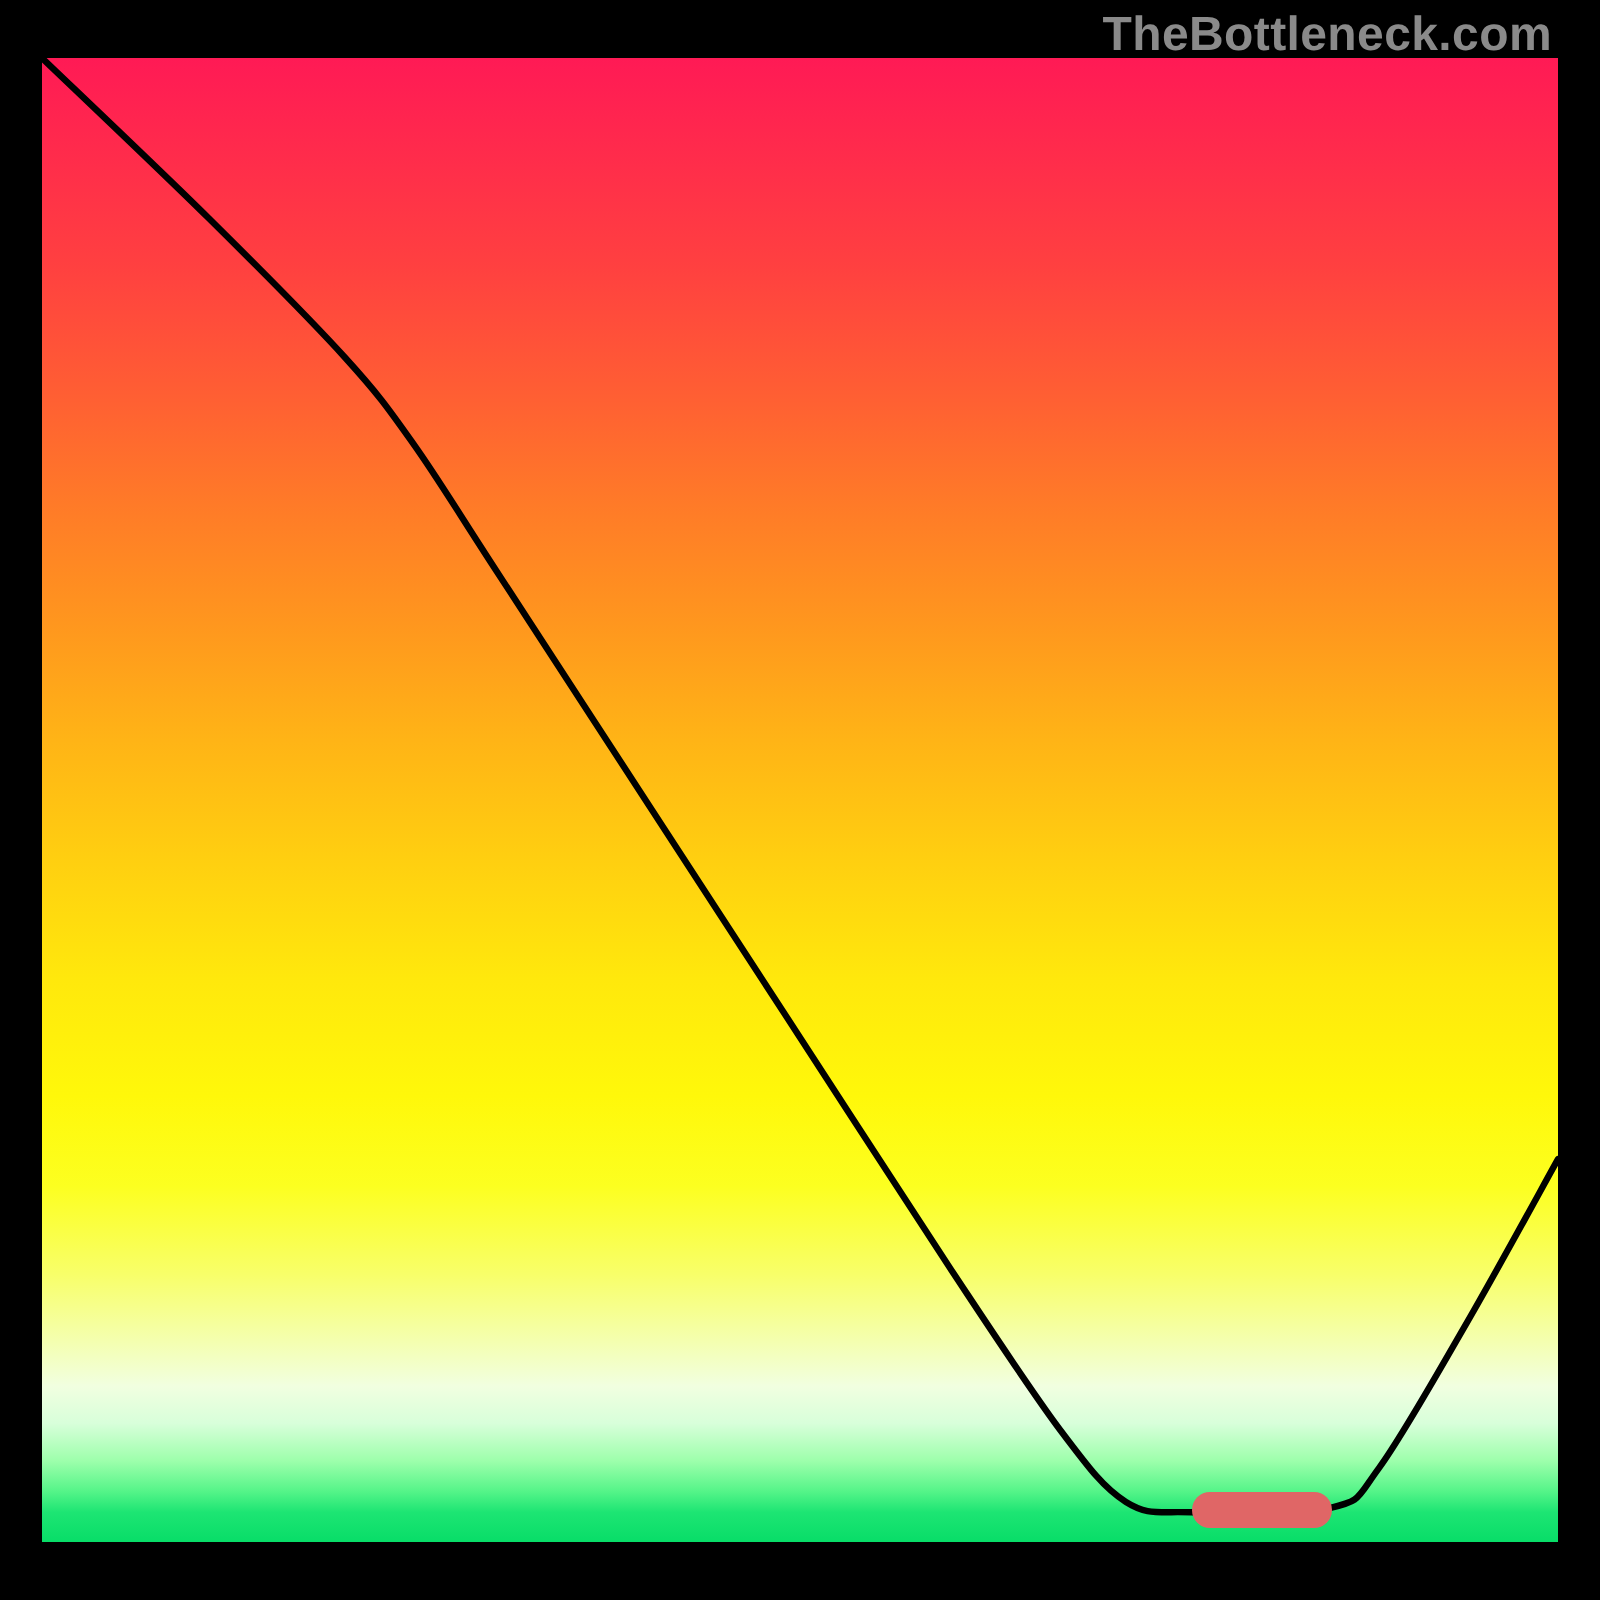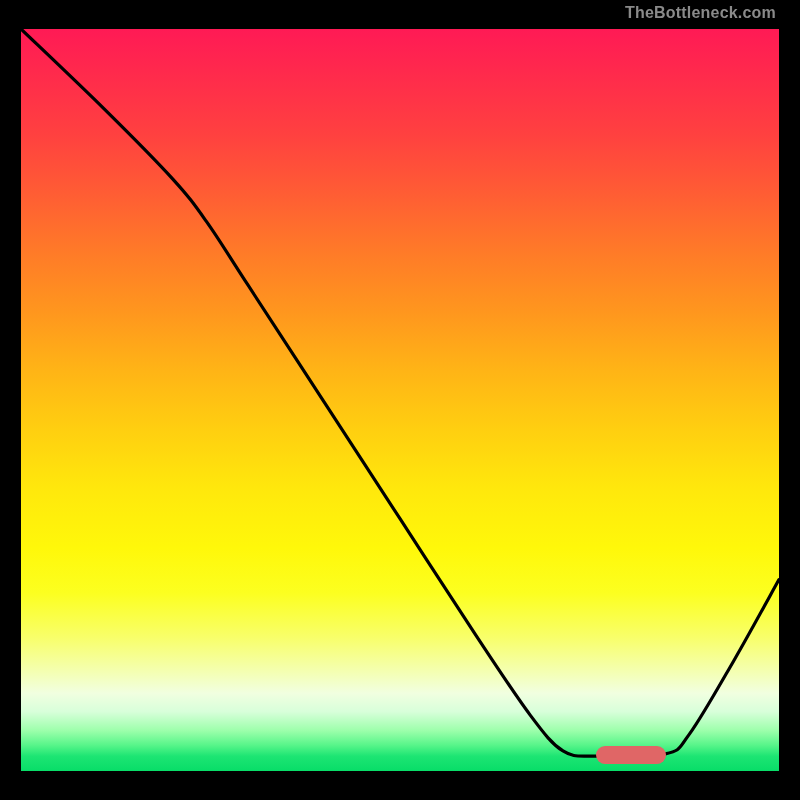--- a/index.html
+++ b/index.html
@@ -50,21 +50,21 @@
       #58f58a 96.5%,
       #1de573 98%,
       #08dd68 100%
     );
   }
   .watermark {
     position: absolute;
     top: 4px;
     right: 24px;
     font-family: Arial, Helvetica, sans-serif;
-    font-size: 16px;
+    font-size: 24px;
     font-weight: 600;
     color: #8a8a8a;
     letter-spacing: 0.2px;
     user-select: none;
   }
   svg.curve {
     position: absolute;
     inset: 0;
   }
   .marker {

